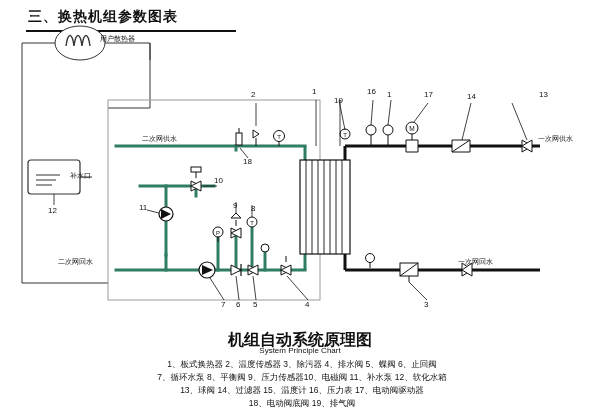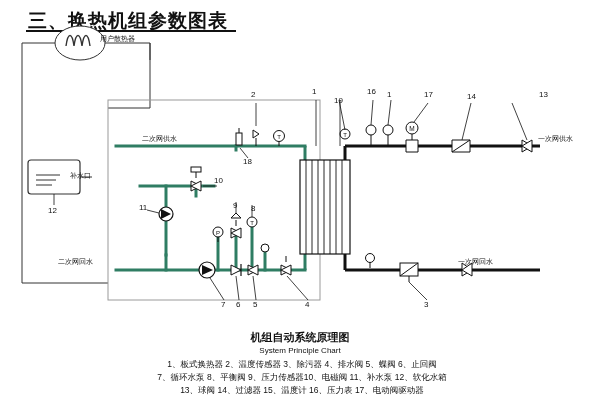--- a/index.html
+++ b/index.html
@@ -7,21 +7,21 @@
     width:600px;height:413px;
     background:#ffffff;
     font-family:"Liberation Sans","DejaVu Sans",sans-serif;
     position:relative;
     overflow:hidden;
     color:#000;
   }
   #stage{position:absolute;left:0;top:0;width:600px;height:413px;}
   .title{
     position:absolute;left:28px;top:8px;
-    font-size:19px;font-weight:bold;color:#111;
+    font-size:14px;font-weight:bold;color:#111;
     letter-spacing:1px;
   }
   .title-rule{
     position:absolute;left:26px;top:30px;width:210px;height:2px;background:#111;
   }
   svg{position:absolute;left:0;top:0;}
   .lbl{
     position:absolute;
     font-size:7px;
     color:#111;
@@ -30,21 +30,21 @@
   }
   .num{
     position:absolute;
     font-size:8px;
     color:#111;
     white-space:nowrap;
     line-height:1;
   }
   .cap-cn{
     position:absolute;left:0;top:330px;width:600px;text-align:center;
-    font-size:11px;font-weight:bold;color:#111;
+    font-size:16px;font-weight:bold;color:#111;
   }
   .cap-en{
     position:absolute;left:0;top:346px;width:600px;text-align:center;
     font-size:8px;color:#111;
   }
   .legend{
     position:absolute;left:92px;top:358px;width:420px;
     font-size:8.5px;line-height:13px;color:#111;text-align:center;
   }
   .legend div{white-space:nowrap;}
@@ -293,15 +293,16 @@
   <div class="num" style="left:243px;top:158px;">18</div>
   <div class="num" style="left:334px;top:97px;">19</div>
 
   <div class="cap-cn">机组自动系统原理图</div>
   <div class="cap-en">System Principle Chart</div>
 
   <div class="legend">
     <div>1、板式换热器    2、温度传感器    3、除污器     4、排水阀      5、蝶阀        6、止回阀</div>
     <div>7、循环水泵      8、平衡阀        9、压力传感器10、电磁阀    11、补水泵     12、软化水箱</div>
     <div>13、球阀         14、过滤器       15、温度计    16、压力表     17、电动阀驱动器</div>
+    <div>18、电动阀底阀   19、排气阀</div>
   </div>
 
 </div>
 
 </body></html>

